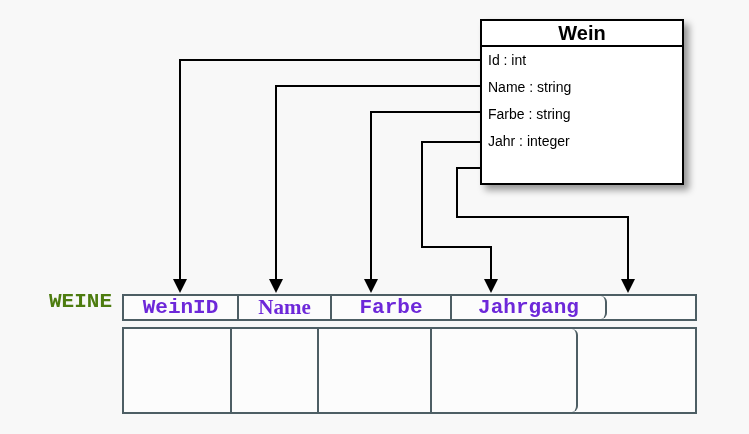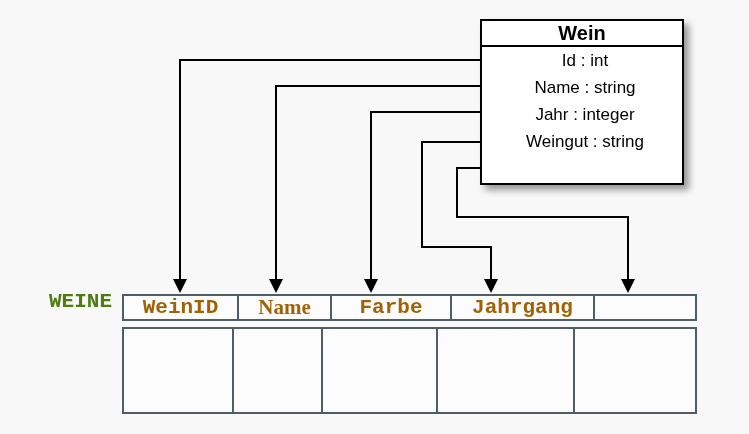--- a/index.html
+++ b/index.html
@@ -43,24 +43,23 @@
     text-align: center;
     font-size: 20px;
     font-weight: bold;
     color: #000000;
     border-bottom: 2px solid #000000;
   }
   .class-attr {
     height: 27px;
     line-height: 27px;
     padding-left: 6px;
-    font-size: 17px;
+    font-size: 14px;
     color: #000000;
     white-space: nowrap;
-    text-align: center;
   }
   
   .table-label {
     position: absolute;
     left: 28px;
     top: 288px;
     width: 84px;
     height: 27px;
     line-height: 27px;
     text-align: right;
@@ -87,27 +86,27 @@
     height: 87px;
   }
   .tcell {
     box-sizing: border-box;
     border-right: 2px solid #4d5e64;
     text-align: center;
     font-family: "Liberation Mono", monospace;
     font-weight: bold;
     font-size: 21px;
     line-height: 23px;
-    color: #a16207;
+    color: #6d28d9;
     overflow: hidden;
   }
   .tcell:nth-child(1) { width: 115px; }
   .tcell:nth-child(2) { width: 93px; font-family: Liberation Serif, serif;  }
   .tcell:nth-child(3) { width: 120px; }
-  .tcell:nth-child(4) { width: 143px; }
+  .tcell:nth-child(4) { width: 155px; border-radius: 6px; }
   .tcell:nth-child(5) { width: 125px; border-right: none; }
 </style>
 </head>
 <body>
 
 <div class="stage">
 
   <svg class="connectors" viewBox="0 0 749 434" xmlns="http://www.w3.org/2000/svg">
     <g stroke="#000000" stroke-width="2" fill="none">
       <path d="M480 60 H180 V281"></path>
@@ -122,22 +121,22 @@
       <polygon points="364,279 378,279 371,293"></polygon>
       <polygon points="484,279 498,279 491,293"></polygon>
       <polygon points="621,279 635,279 628,293"></polygon>
     </g>
   </svg>
 
   <div class="class-box">
     <div class="class-title">Wein</div>
     <div class="class-attr">Id : int</div>
     <div class="class-attr">Name : string</div>
+    <div class="class-attr">Farbe : string</div>
     <div class="class-attr">Jahr : integer</div>
-    <div class="class-attr">Weingut : string</div>
   </div>
 
   <div class="table-label">WEINE</div>
 
   <div class="trow header">
     <div class="tcell">WeinID</div>
     <div class="tcell">Name</div>
     <div class="tcell">Farbe</div>
     <div class="tcell">Jahrgang</div>
   </div>

